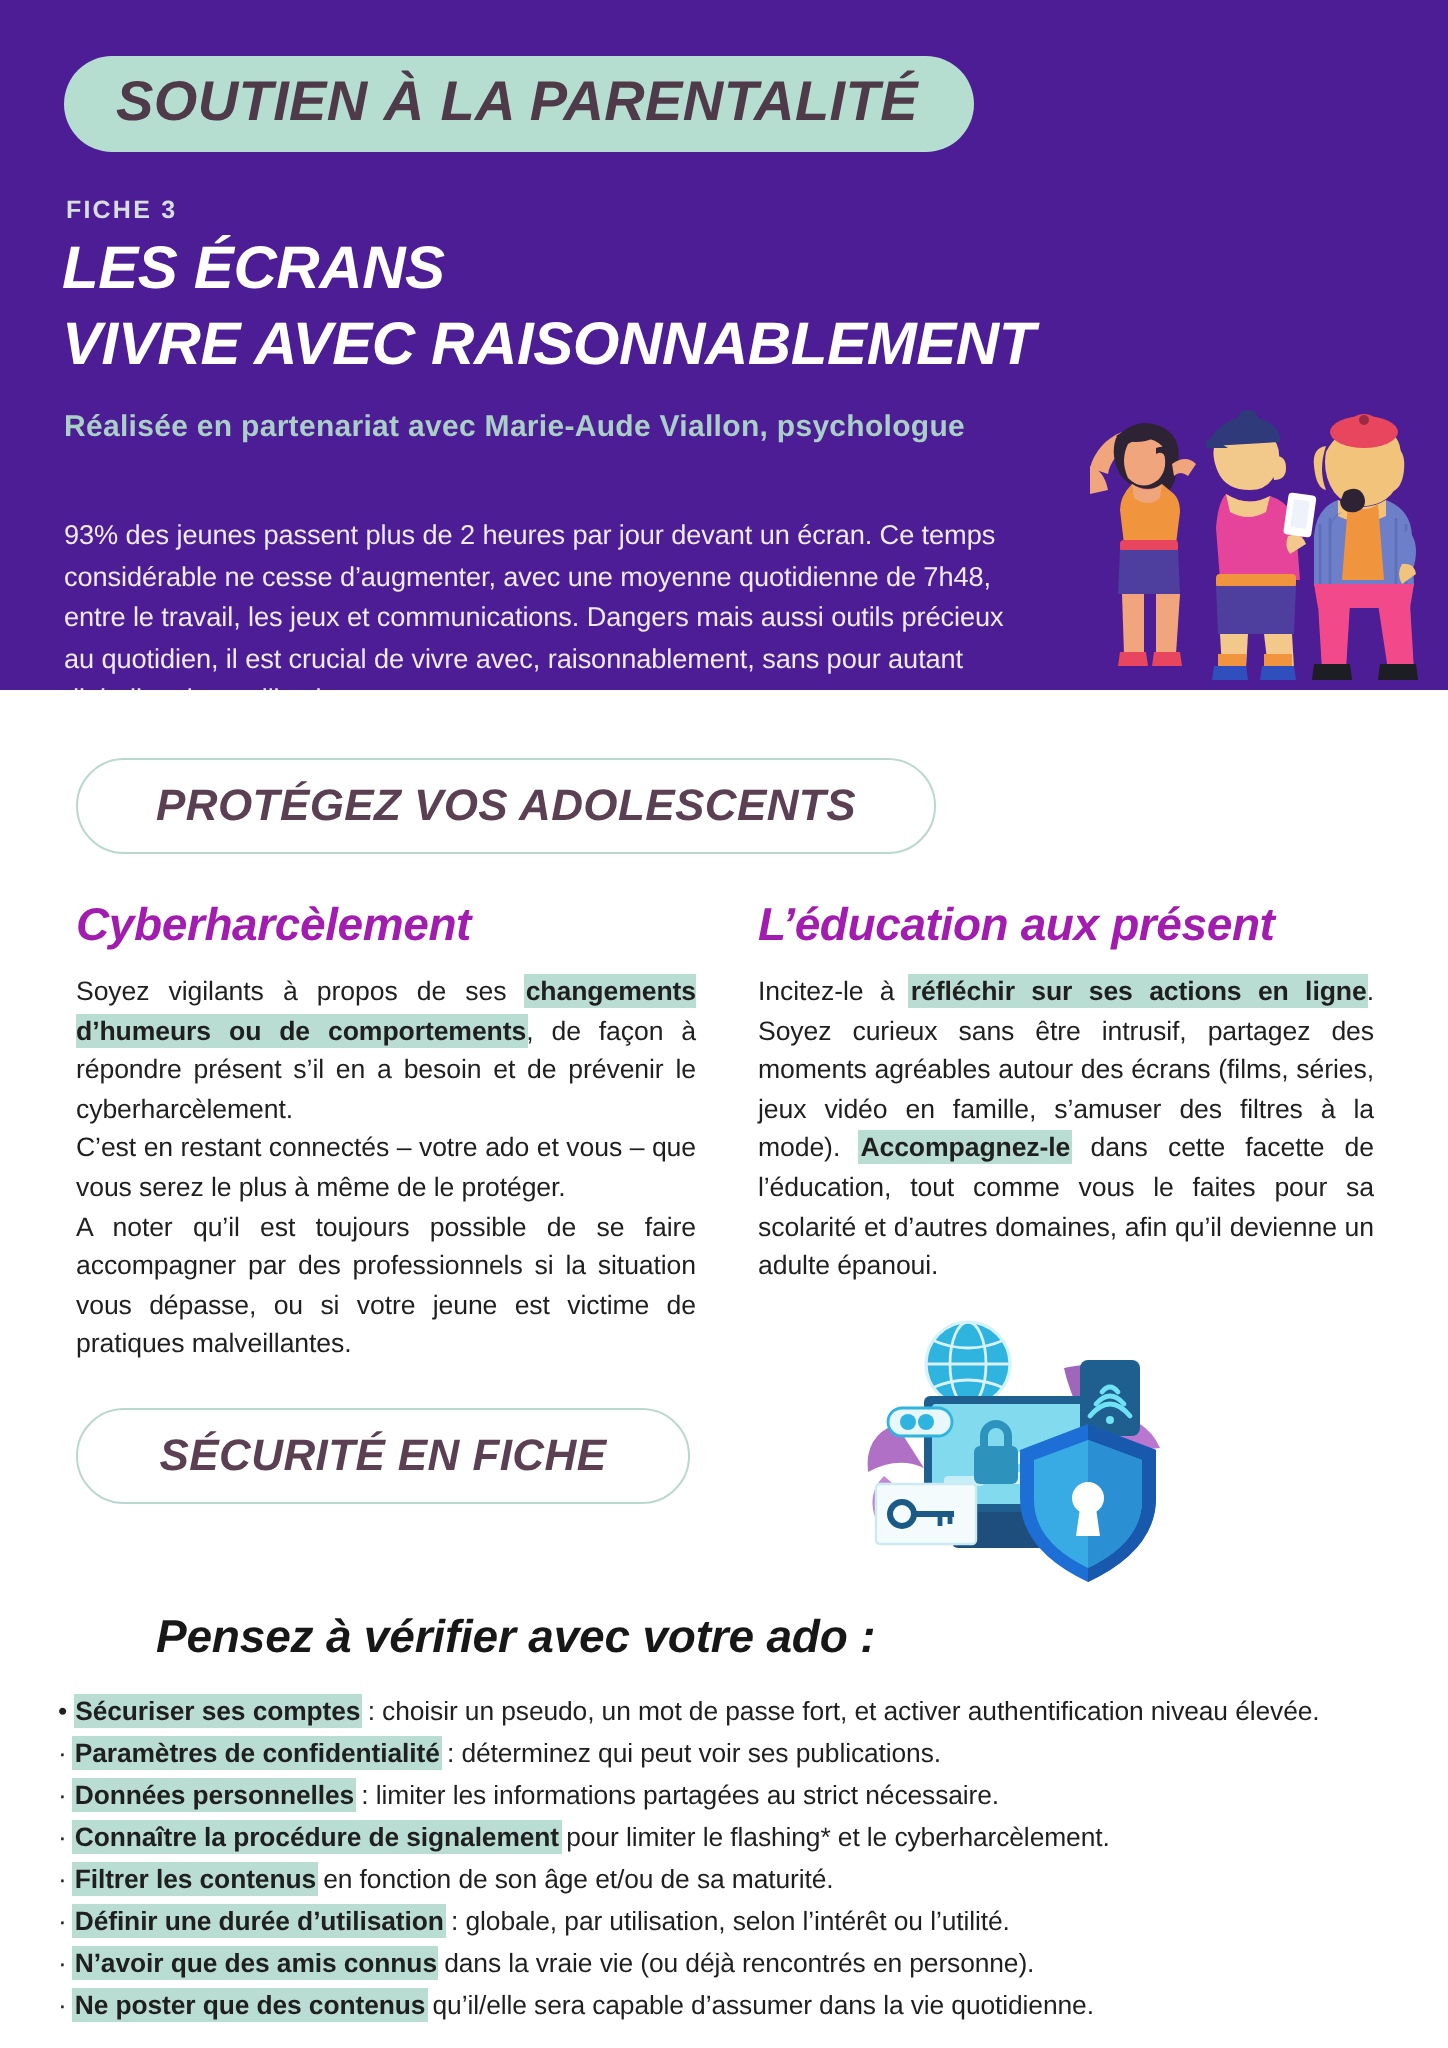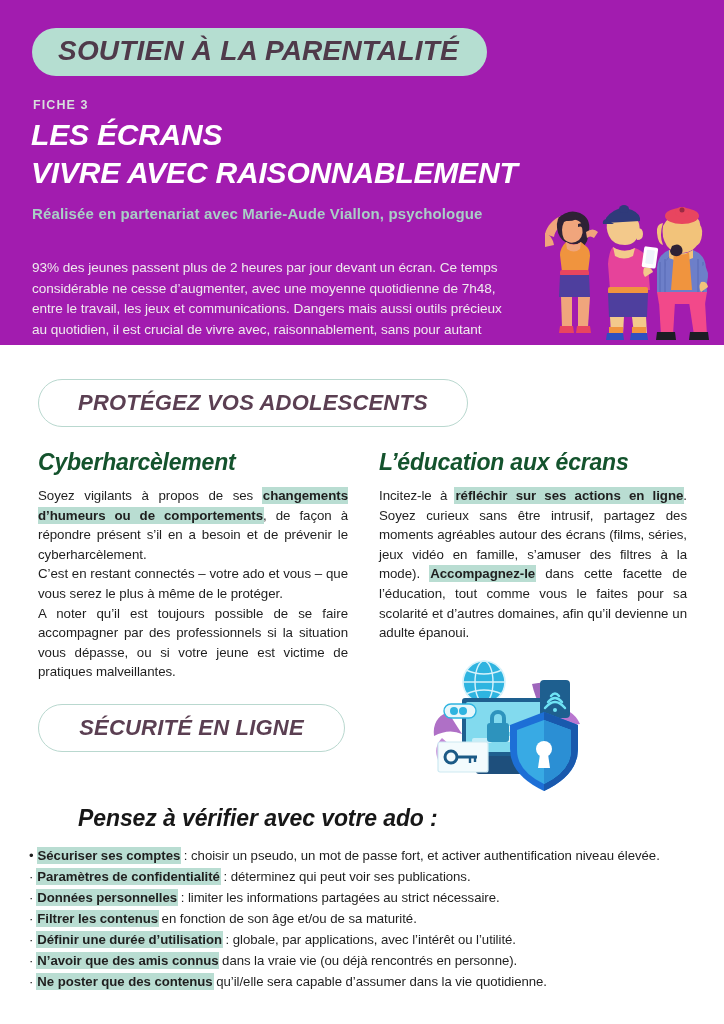--- a/index.html
+++ b/index.html
@@ -15,21 +15,21 @@
     position: relative;
   }
 
   
   .header {
     position: absolute;
     left: 0;
     top: 0;
     width: 724px;
     height: 345px;
-    background: #a21caf;
+    background: #4c1d95;
     overflow: hidden;
   }
 
   .title-pill {
     position: absolute;
     left: 32px;
     top: 28px;
     background: #b5ded1;
     border-radius: 26px;
     padding: 9px 28px 11px 26px;
@@ -125,21 +125,21 @@
 
   
   .col { position: absolute; }
   .col-left  { left: 38px;  top: 447px; width: 310px; }
   .col-right { left: 379px; top: 447px; width: 308px; }
 
   .col-head {
     font-size: 23px;
     font-weight: bold;
     font-style: italic;
-    color: #14532d;
+    color: #a21caf;
     letter-spacing: -0.2px;
     position: relative;
     display: inline-block;
     line-height: 30px;
     white-space: nowrap;
     text-align: center;
   }
   .col-head .hl-band {
     position: absolute;
     left: 0;
@@ -319,29 +319,29 @@
   <div class="body-text">
     <span>Soyez vigilants à propos de ses </span><span class="hl">changements d’humeurs ou de comportements</span><span>, de façon à répondre présent s’il en a besoin et de prévenir le cyberharcèlement.</span>
   </div>
   <div class="body-text" style="margin-top:0">C’est en restant connectés – votre ado et vous – que vous serez le plus à même de le protéger.</div>
   <div class="body-text" style="margin-top:0">A noter qu’il est toujours possible de se faire accompagner par des professionnels si la situation vous dépasse, ou si votre jeune est victime de pratiques malveillantes.</div>
 </div>
 
 <div class="col col-right">
   <div class="col-head">
     <span class="hl-band" style="width:305px"></span>
-    <span class="txt">L’éducation aux écrans</span>
+    <span class="txt">L’éducation aux présent</span>
   </div>
   <div class="body-text">
     <span>Incitez-le à </span><span class="hl">réfléchir sur ses actions en ligne</span><span>. Soyez curieux sans être intrusif, partagez des moments agréables autour des écrans (films, séries, jeux vidéo en famille, s’amuser des filtres à la mode).   </span><span class="hl">Accompagnez-le</span><span> dans cette facette de l’éducation, tout comme vous le faites pour sa scolarité et d’autres domaines, afin qu’il devienne un adulte épanoui.</span>
   </div>
 </div>
 
 <div class="pill pill-security">
-  <span>SÉCURITÉ EN LIGNE</span>
+  <span>SÉCURITÉ EN FICHE</span>
 </div>
 
 <svg class="secure-img" viewBox="0 0 160 142" aria-hidden="true">
 
   <path d="M100 34 q26 -6 38 12 q-20 4 -27 18 q-9 -20 -11 -30z" fill="#8e4bb0" opacity="0.85"></path>
   <path d="M116 58 q24 -2 32 16 q-21 1 -30 14 q-6 -18 -2 -30z" fill="#a855c4" opacity="0.8"></path>
   <path d="M16 62 q-16 6 -14 24 q15 -8 28 -2 q-9 -14 -14 -22z" fill="#9b4cb8" opacity="0.8"></path>
   <path d="M10 88 q-9 9 -4 22 q11 -9 22 -6 q-11 -10 -18 -16z" fill="#a855c4" opacity="0.7"></path>
 
   <g>
@@ -405,17 +405,18 @@
 
 <div class="check-head">
   <span class="hl-band" style="width:413px"></span>
   <span class="txt">Pensez à vérifier avec votre ado :</span>
 </div>
 
 <ul class="check-list">
   <li><span class="bullet">•</span><span class="hl">Sécuriser ses comptes</span><span> : choisir un pseudo, un mot de passe fort, et activer authentification niveau élevée.</span></li>
   <li><span class="bullet">·</span><span class="hl">Paramètres de confidentialité</span><span> : déterminez qui peut voir ses publications.</span></li>
   <li><span class="bullet">·</span><span class="hl">Données personnelles</span><span> : limiter les informations partagées au strict nécessaire.</span></li>
+  <li><span class="bullet">·</span><span class="hl">Connaître la procédure de signalement</span><span> pour limiter le flashing* et le cyberharcèlement.</span></li>
   <li><span class="bullet">·</span><span class="hl">Filtrer les contenus</span><span> en fonction de son âge et/ou de sa maturité.</span></li>
-  <li><span class="bullet">·</span><span class="hl">Définir une durée d’utilisation</span><span> : globale, par applications, avec l’intérêt ou l’utilité.</span></li>
+  <li><span class="bullet">·</span><span class="hl">Définir une durée d’utilisation</span><span> : globale, par utilisation, selon l’intérêt ou l’utilité.</span></li>
   <li><span class="bullet">·</span><span class="hl">N’avoir que des amis connus</span><span> dans la vraie vie (ou déjà rencontrés en personne).</span></li>
   <li><span class="bullet">·</span><span class="hl">Ne poster que des contenus</span><span> qu’il/elle sera capable d’assumer dans la vie quotidienne.</span></li>
 </ul>
 
 </body></html>

